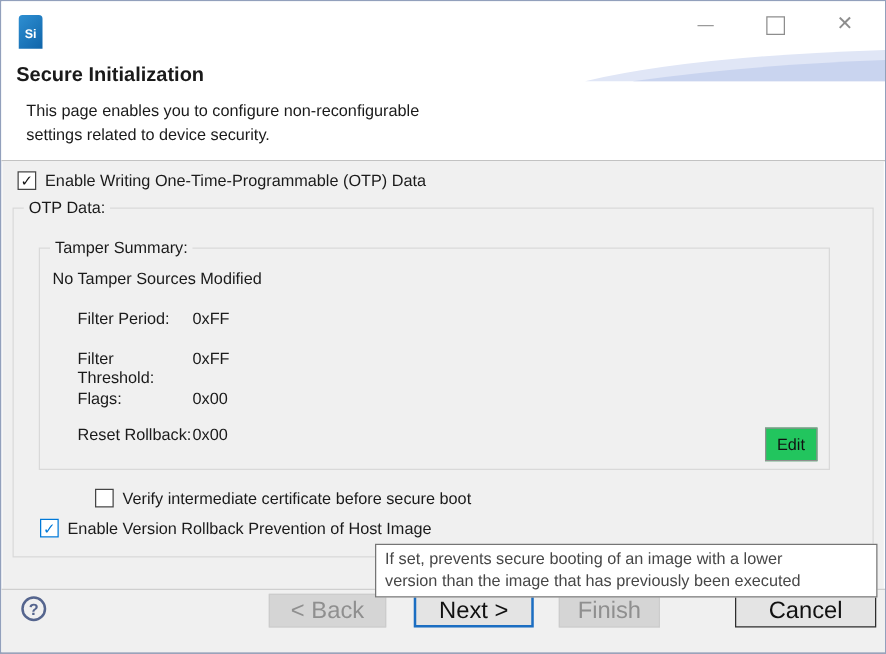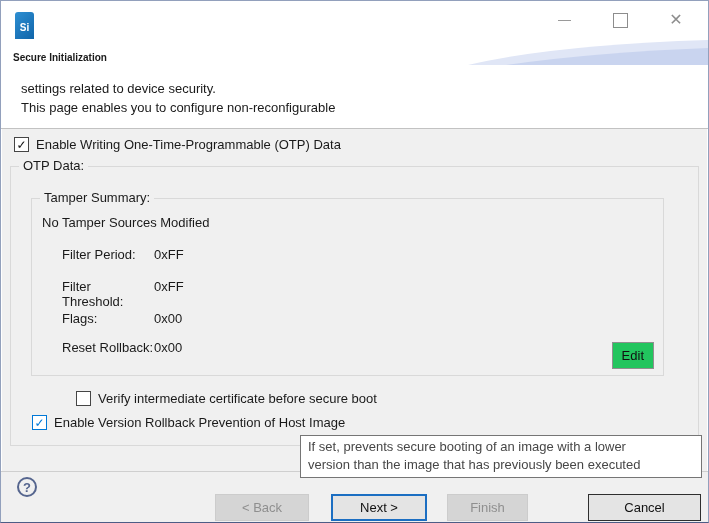--- a/index.html
+++ b/index.html
@@ -18,21 +18,21 @@
     display:flex; align-items:center; justify-content:center;
   }
   .win-controls { position:absolute; right:4px; top:0; height:38px; display:flex; }
   .win-btn { width:56px; height:38px; display:flex; align-items:center; justify-content:center; cursor:default; }
   .glyph-min { width:13px; height:1px; background:#9a9a9a; }
   .glyph-max { width:13px; height:13px; border:1px solid #8d8d8d; }
   .glyph-close { color:#8d8d8d; font-size:16px; line-height:1; }
   
   .banner { position:absolute; top:38px; left:0; right:0; height:89px; background:#fff; border-bottom:1px solid #c2c2c2; }
   .banner-wave { position:absolute; top:0; right:0; }
-  .page-title { position:absolute; left:12px; top:13px; font-size:10px; font-weight:bold; margin:0; }
+  .page-title { position:absolute; left:12px; top:13px; font-size:16px; font-weight:bold; margin:0; }
   .page-desc { position:absolute; left:20px; top:40px; line-height:19px; }
   
   .content { position:absolute; top:128px; left:1px; right:1px; bottom:50px; background:#f0f0f0; }
   .cb-row { position:absolute; display:flex; align-items:center; gap:7px; cursor:default; }
   .cb-box {
     width:15px; height:15px; box-sizing:border-box; border:1px solid #454545; background:#fff;
     display:flex; align-items:center; justify-content:center; font-size:12px; line-height:1;
     color:#111; flex:0 0 auto;
   }
   .cb-box.blue { border-color:#0078d7; color:#0078d7; }
@@ -52,22 +52,22 @@
   #cb-verify { left:30px; top:262px;margin-left:44px; }
   #cb-rollback { left:30px; top:286px; }
   
   .footer { position:absolute; left:0; right:0; bottom:0; height:50px; background:#f0f0f0; border-top:1px solid #cfcfcf; }
   .help-btn {
     position:absolute; left:16px; top:5px; width:20px; height:20px; border-radius:50%;
     border:2px solid #55658e; color:#55658e; font-weight:bold; font-size:13px;
     display:flex; align-items:center; justify-content:center; cursor:default; background:transparent;
   }
   .btn {
-    position:absolute; top:22px; height:27px; box-sizing:border-box;
-    display:flex; align-items:center; justify-content:center; font-size:13px; cursor:default;
+    position:absolute; top:3px; height:27px; box-sizing:border-box;
+    display:flex; align-items:center; justify-content:center; font-size:19px; cursor:default;
   }
   .btn-disabled { background:#d5d5d5; color:#8f8f8f; border:1px solid #cccccc; }
   .btn-back { left:214px; width:94px; }
   .btn-next { left:330px; width:96px; background:#e4e4e4; color:#111; border:2px solid #1b6ec2; }
   .btn-finish { left:446px; width:81px; }
   .btn-cancel { left:587px; width:113px; background:#e4e4e4; color:#111; border:1px solid #2e2e2e; }
   
   .tooltip {
     position:absolute; left:299px; top:434px; width:402px; box-sizing:border-box;
     background:#fff; border:1px solid #757575; padding:2px 7px 3px; line-height:18px;
@@ -95,22 +95,22 @@
     </div>
   </div>
 
   <div class="banner">
     <svg class="banner-wave" width="240" height="30" viewBox="0 0 240 30">
       <path d="M0,26 Q85,6 240,1 L240,26 Z" fill="#e0e6f6"></path>
       <path d="M38,26 Q130,13 240,9 L240,26 Z" fill="#c9d4ef"></path>
     </svg>
     <h1 class="page-title">Secure Initialization</h1>
     <div class="page-desc">
+      <div>This page enables you to configure non-reconfigurable</div>
       <div>settings related to device security.</div>
-      <div>This page enables you to configure non-reconfigurable</div>
     </div>
   </div>
 
   <div class="content">
 
     <div class="cb-row" id="cb-otp">
       <span class="cb-box">✓</span>
       <span>Enable Writing One-Time-Programmable (OTP) Data</span>
     </div>
 

